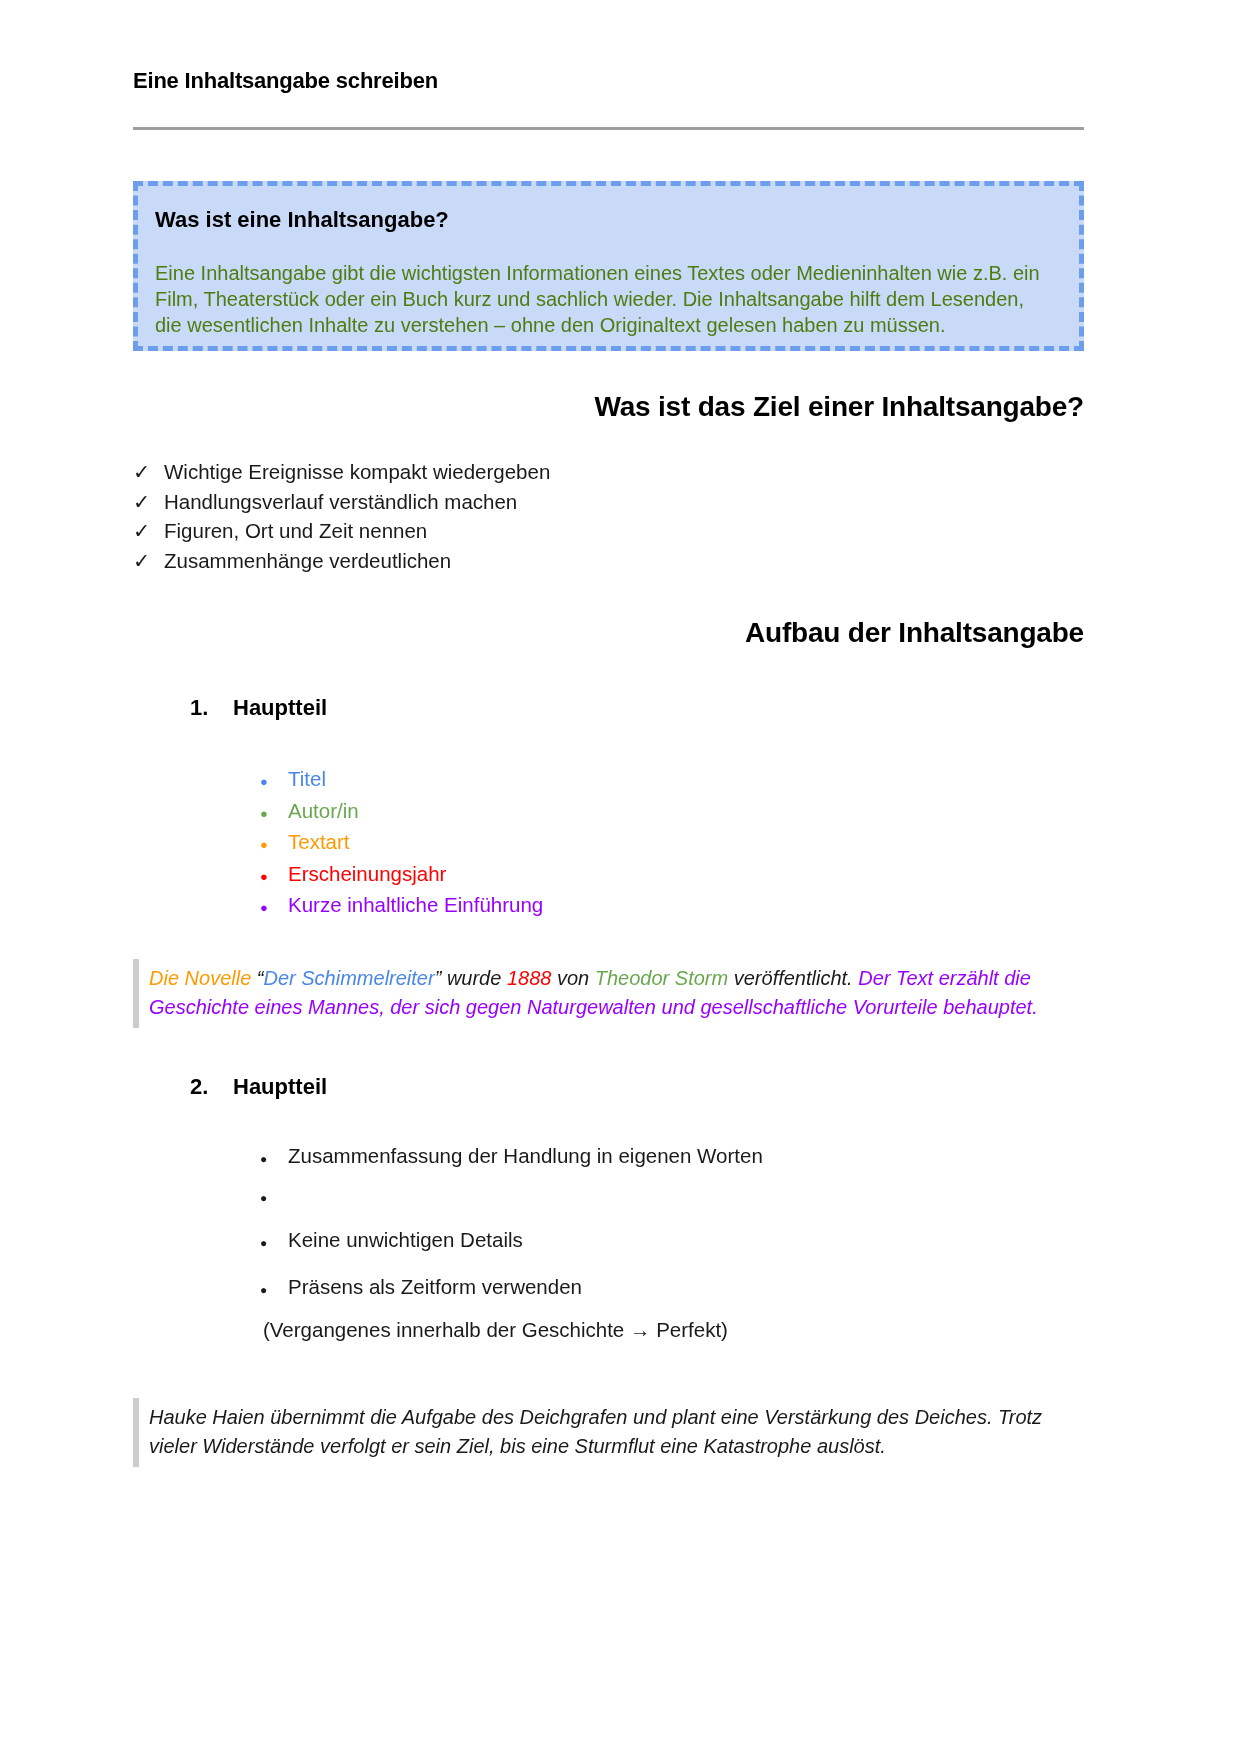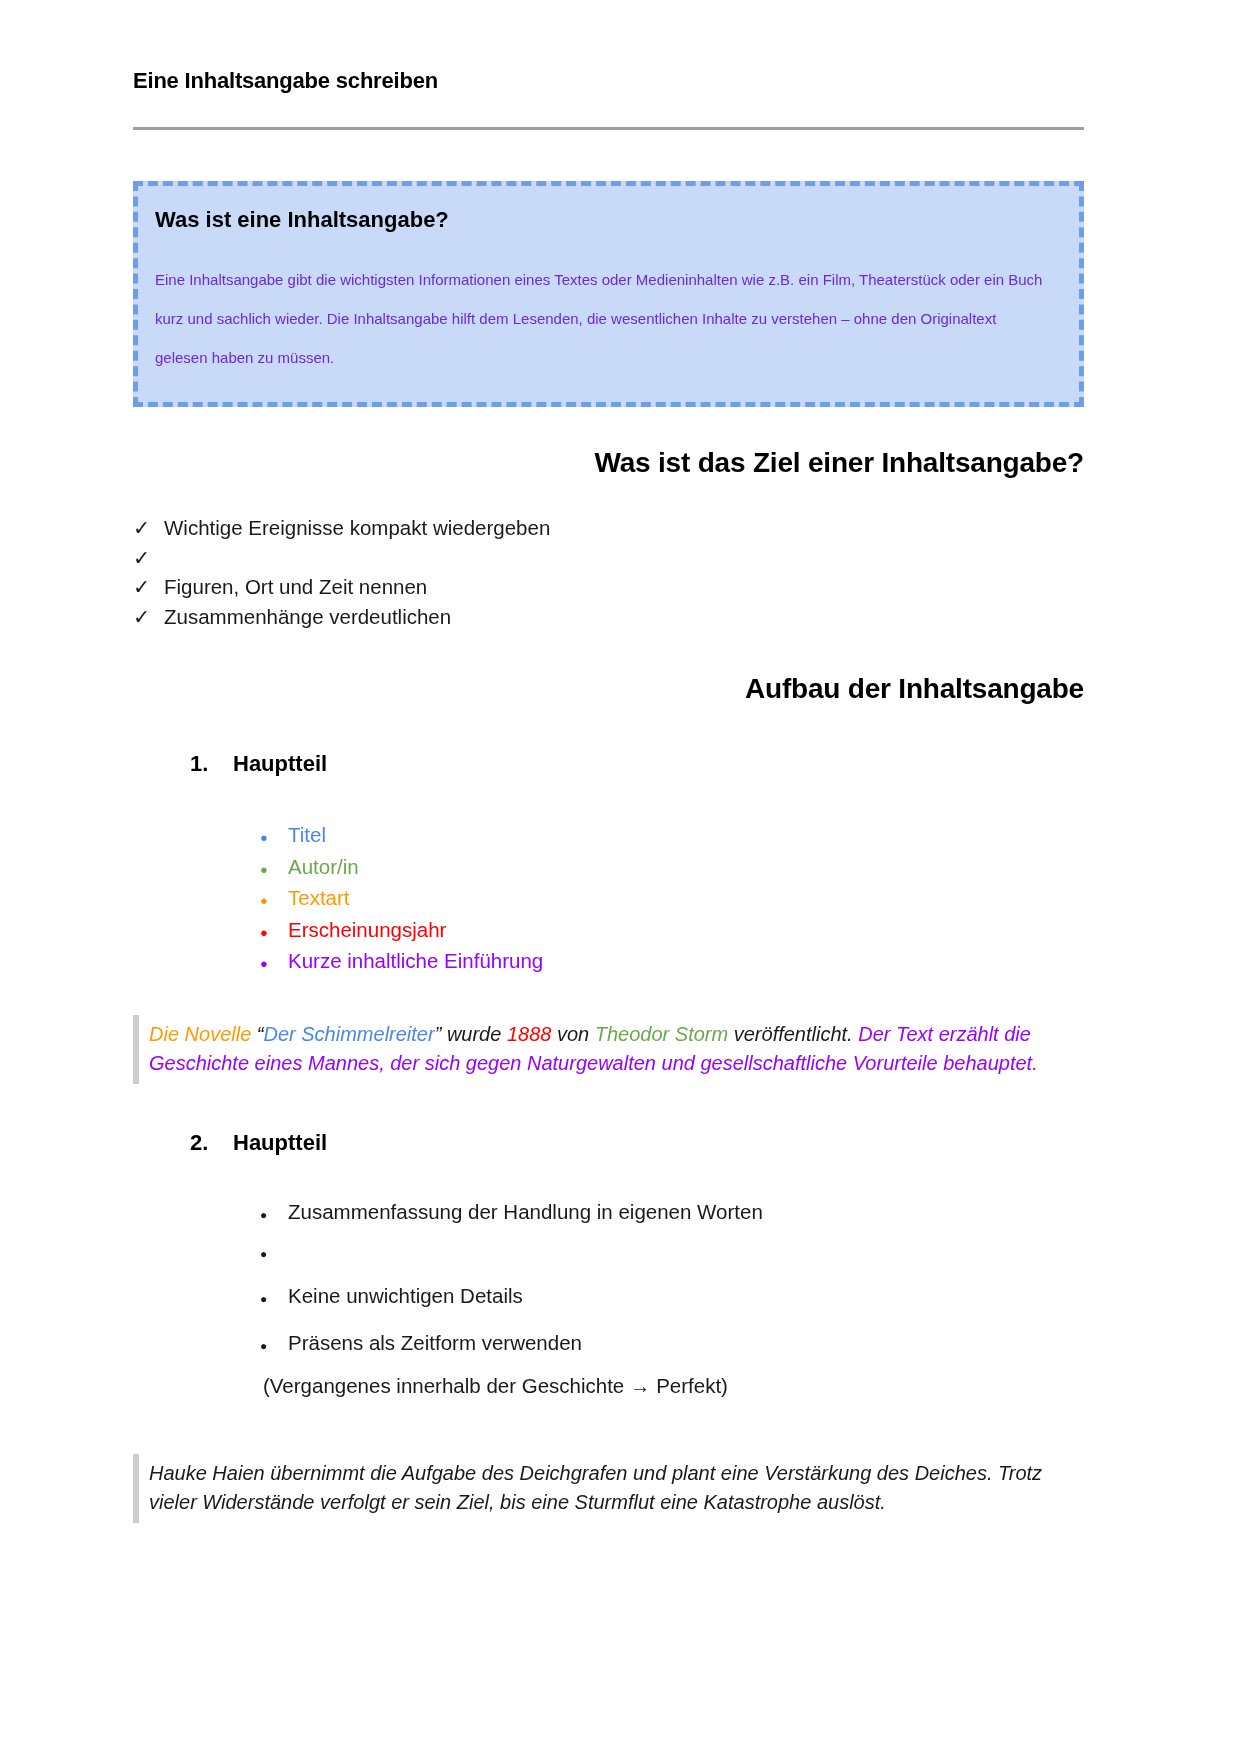--- a/index.html
+++ b/index.html
@@ -26,33 +26,33 @@
   }
   .title-rule{
     border:none;
     border-top:3px solid #9e9e9e;
     margin:33px 0 0 0;
   }
   .info-box{
     margin-top:51px;
     border:5px dashed #6d9eeb;
     background:#c9daf8;
-    padding:21px 26px 25px 17px;
+    padding:21px 26px 8px 17px;
     box-sizing:border-box;
   }
   .info-box-heading{
     font-size:22px;
     font-weight:bold;
     color:#000;
   }
   .info-box-body{
     margin-top:27px;
-    font-size:15px;
-    line-height:39px;
-    color:#6d28d9;
+    font-size:20px;
+    line-height:26px;
+    color:#4d7c0f;
   }
   .section-heading{
     font-size:28px;
     font-weight:bold;
     color:#000;
     letter-spacing:-0.2px;
     text-align:right;
   }
   .goal-heading{margin-top:40px;}
   .checklist{
@@ -125,20 +125,21 @@
 
     <div class="section-heading goal-heading">Was ist das Ziel einer Inhaltsangabe?</div>
 
     <div class="checklist">
       <div class="check-item">
           <span class="check-icon">✓</span>
           <span>Wichtige Ereignisse kompakt wiedergeben</span>
         </div>
       <div class="check-item">
           <span class="check-icon">✓</span>
+          <span>Handlungsverlauf verständlich machen</span>
         </div>
       <div class="check-item">
           <span class="check-icon">✓</span>
           <span>Figuren, Ort und Zeit nennen</span>
         </div>
       <div class="check-item">
           <span class="check-icon">✓</span>
           <span>Zusammenhänge verdeutlichen</span>
         </div>
     </div>

